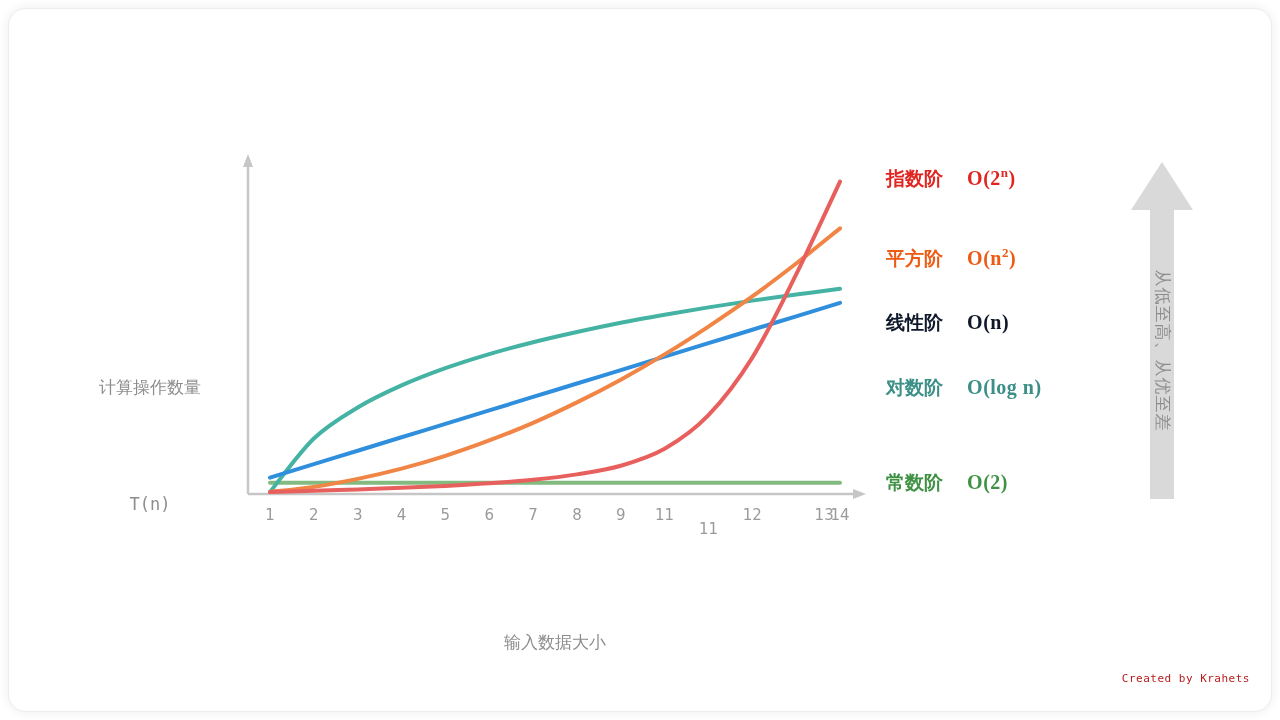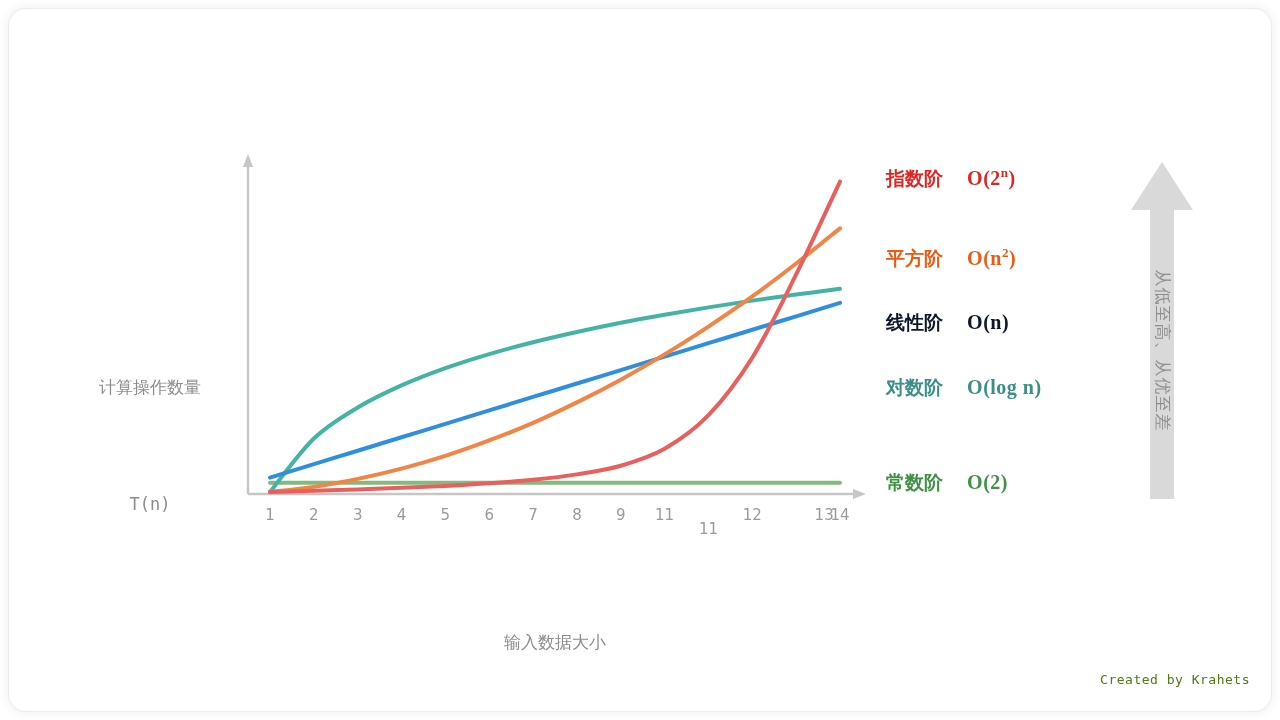--- a/index.html
+++ b/index.html
@@ -131,22 +131,22 @@
     transform-origin: center center;
     letter-spacing: 1px;
   }
   .watermark {
     position: absolute;
     left: 1070px;
     top: 672px;
     width: 180px;
     text-align: right;
     font-family: "DejaVu Sans Mono", "Liberation Mono", monospace;
-    font-size: 13px;
-    color: #4d7c0f;
+    font-size: 11px;
+    color: #b91c1c;
     letter-spacing: 0.5px;
     white-space: nowrap;
   }
 </style>
 </head>
 <body>
 
 <div id="root">
 
   <div class="card-frame"></div>

